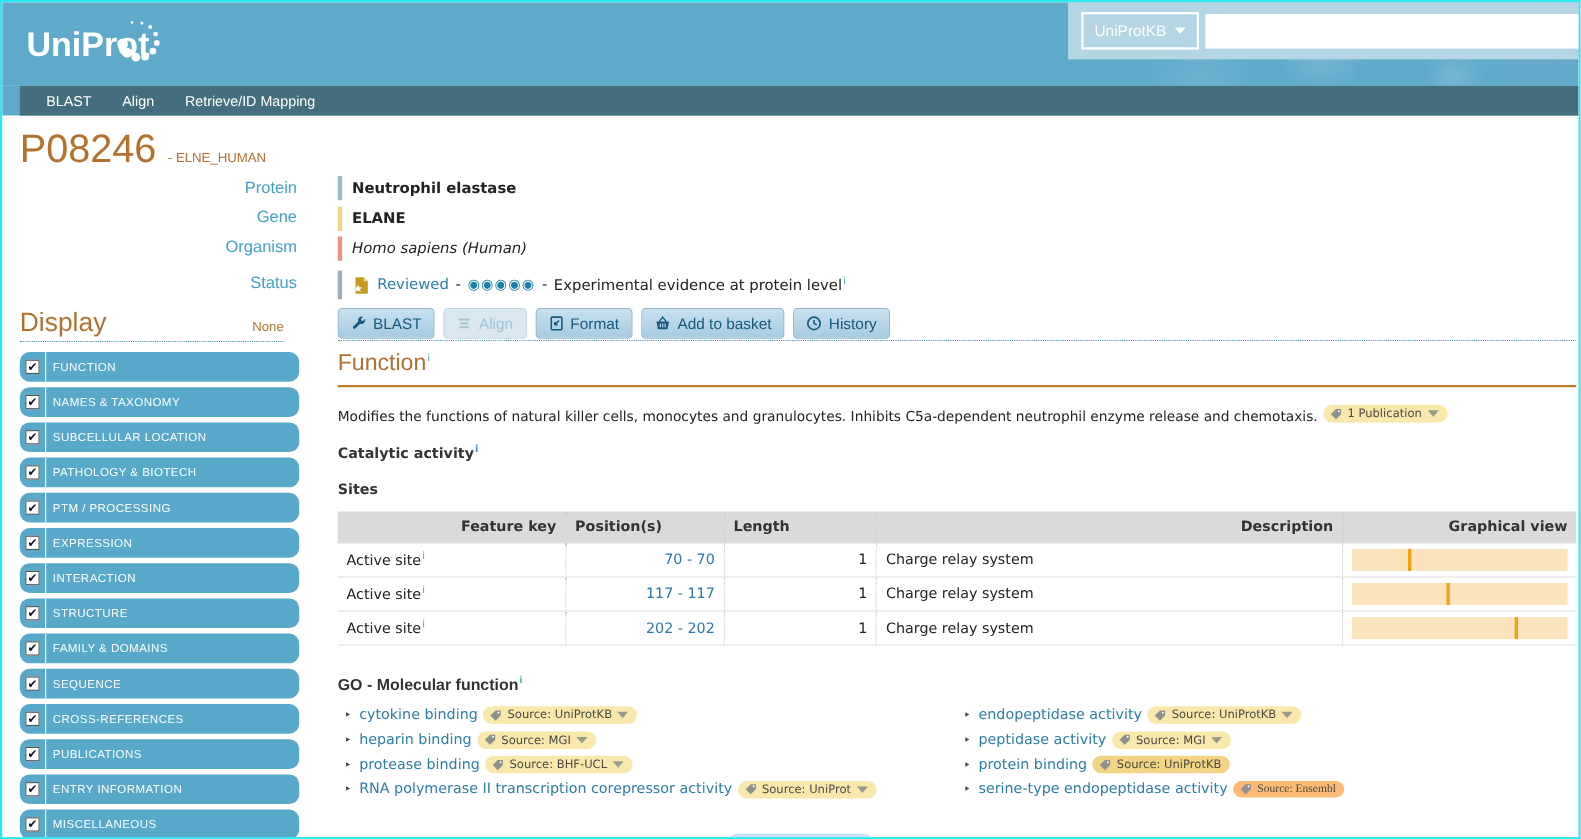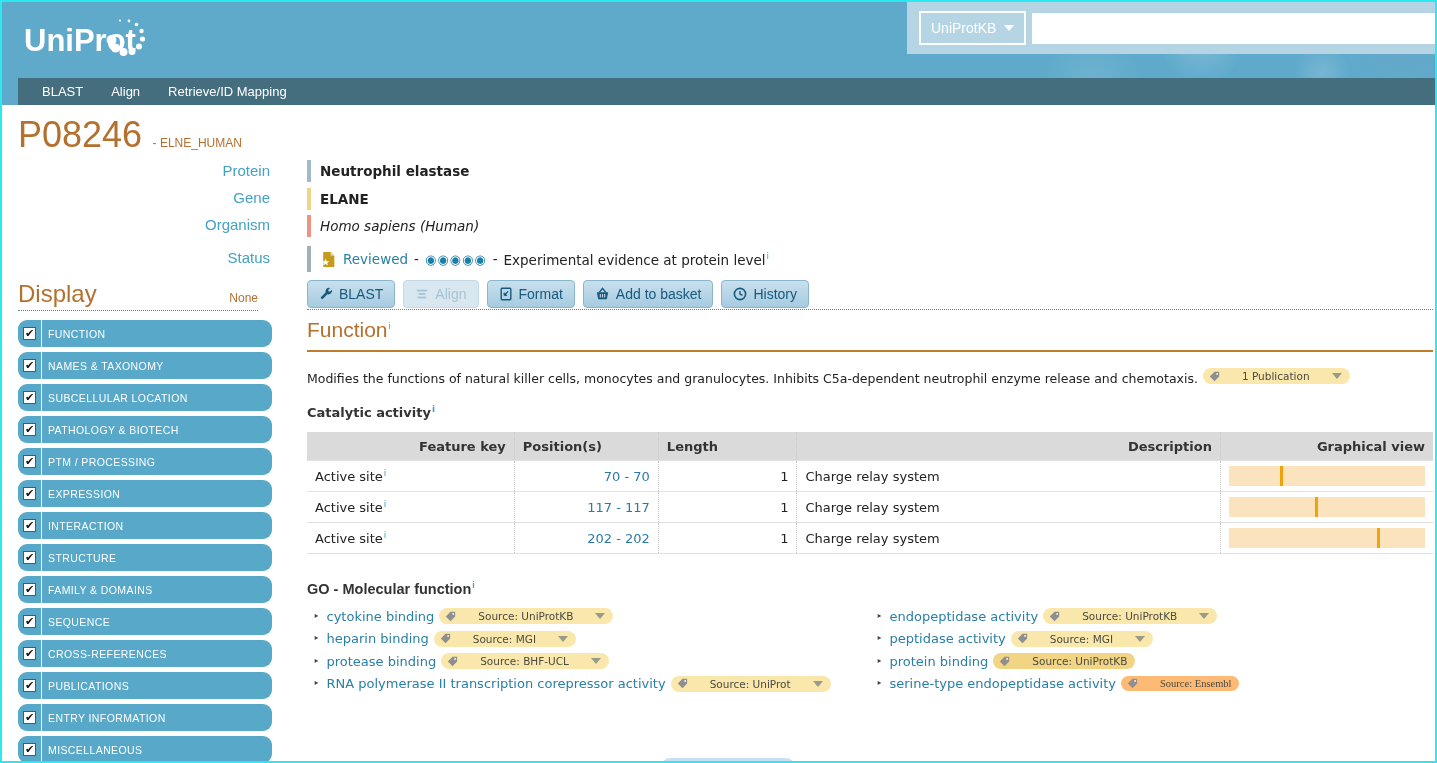--- a/index.html
+++ b/index.html
@@ -9,21 +9,21 @@
 
   
   .header { position:absolute; top:0; left:0; right:0; height:76px; background:#5faacb;
     background-image:
       radial-gradient(circle 60px at 1200px 40px, rgba(255,255,255,.18), rgba(255,255,255,0) 70%),
       radial-gradient(circle 40px at 1320px 70px, rgba(255,255,255,.15), rgba(255,255,255,0) 70%),
       radial-gradient(circle 90px at 1400px 30px, rgba(120,160,190,.35), rgba(120,160,190,0) 70%),
       radial-gradient(circle 70px at 1090px 80px, rgba(255,255,255,.10), rgba(255,255,255,0) 70%);
   }
   .logo { position:absolute; top:6px; left:18px; cursor:pointer; }
-  .search-wrap { position:absolute; top:0; right:0; width:528px; height:52px; background:#b5d5e5;
+  .search-wrap { position:absolute; top:0; right:0; width:464px; height:52px; background:#b5d5e5;
     display:flex; align-items:center; padding-left:12px; }
   .scope-btn { display:inline-flex; align-items:center; gap:8px; border:2px solid #fff; background:transparent;
     color:#fff; font-size:14px; font-family:"Liberation Sans",sans-serif; padding:7px 10px; cursor:pointer; }
   .caret-w { width:0; height:0; border-left:5px solid transparent; border-right:5px solid transparent; border-top:6px solid #fff; }
   .search-input { flex:1; margin-left:6px; height:31px; border:1px solid #fff; background:#fff; outline:none;
     font-size:14px; padding:0 6px; }
 
   
   .navband { position:absolute; top:76px; left:0; right:0; height:27px; background:#5faacb; }
   .navbar { margin-left:16px; height:100%; background:#446e7d; display:flex; align-items:center; padding-left:10px; }
@@ -70,21 +70,21 @@
 
   
   .main { position:absolute; top:312px; left:305px; right:2px; bottom:0; }
   .h-section { font-family:"Liberation Sans",sans-serif; font-size:21px; color:#b4702e; font-weight:normal;
     padding-bottom:8px; border-bottom:2px solid #c07b2d; margin-top:4px; }
   .summary { margin-top:16px; font-size:12.5px; color:#222; }
   .h-sub { margin-top:18px; font-size:13px; color:#333; font-weight:bold; }
   .body-text { margin-top:6px; font-size:12.5px; color:#222; }
 
   
-  .badge { display:inline-flex; align-items:center; gap:22px; background:#f9e7ab; border-radius:8px;
+  .badge { display:inline-flex; align-items:center; gap:5px; background:#f9e7ab; border-radius:8px;
     padding:2px 8px 2px 6px; font-size:10.5px; color:#4a4a42; margin-left:5px; cursor:pointer; vertical-align:1px; white-space:nowrap; }
   .badge .caret-g { width:0; height:0; border-left:5px solid transparent; border-right:5px solid transparent; border-top:6px solid #9a9a8a; }
   .badge.strong { background:#f1d584; }
   .badge.blue { background:#fdba74;font-family:Liberation Serif, serif; }
 
   
   .sites-table { margin-top:12px; width:100%; border-collapse:collapse; font-size:13px; color:#222; }
   .sites-table th { background:#dadada; text-align:right; font-weight:bold; color:#333; padding:6px 8px; height:29px; }
   .sites-table td { padding:5px 8px; height:30px; border-top:1px solid #e2e2e2; background:#fff; }
   .sites-table tr:last-child td { border-bottom:1px solid #e2e2e2; }
@@ -355,20 +355,21 @@
             <path d="M1 6.5 L6.5 1 H12 V6.5 L6.5 12 Z" fill="#8f8f8f"></path>
             <circle cx="9.6" cy="3.4" r="1.1" fill="#fff"></circle>
           </svg>
           <span>1 Publication</span>
           <span class="caret-g"></span>
         </span>
     </p>
 
     <h3 class="h-sub"><span>Catalytic activity</span><sup class="info">i</sup></h3>
 
+    <h3 class="h-sub">Sites</h3>
 
     <table class="sites-table">
       <thead>
         <tr>
           <th class="col-feat">Feature key</th>
           <th class="col-pos" style="text-align:left">Position(s)</th>
           <th class="col-len" style="text-align:left">Length</th>
           <th class="col-desc">Description</th>
           <th class="col-gfx">Graphical view</th>
         </tr>

